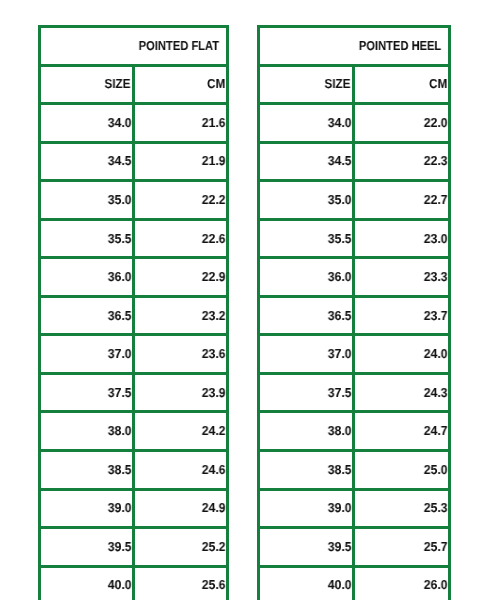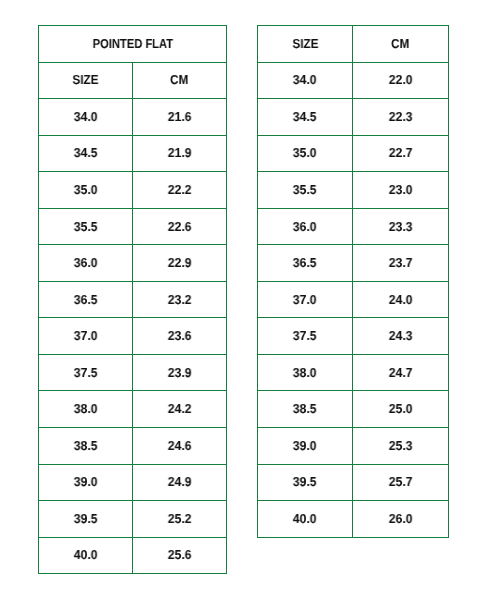--- a/index.html
+++ b/index.html
@@ -21,22 +21,22 @@
     overflow: hidden;
   }
   .size-table {
     position: absolute;
     border-collapse: collapse;
     table-layout: fixed;
     background: #ffffff;
   }
   .size-table td,
   .size-table th {
-    border: 1px solid #15803d;
-    text-align: center;
+    border: 3px solid #15803d;
+    text-align: right;
     vertical-align: middle;
     padding: 0;
     height: 35.55px;
     font-weight: normal;
   }
   .cell-text {
     display: inline-block;
     font-family: "Liberation Sans", sans-serif;
     font-weight: bold;
     color: #111111;
@@ -129,20 +129,23 @@
         </tr>
       </tbody>
     </table>
   <table class="size-table" id="table-1">
       <colgroup>
         <col class="c0">
         <col class="c1">
       </colgroup>
       <tbody>
         <tr>
+          <td class="title-cell" colspan="2"><span class="cell-text">POINTED HEEL</span></td>
+        </tr>
+        <tr>
           <th class="head-cell"><span class="cell-text">SIZE</span></th>
           <th class="head-cell"><span class="cell-text">CM</span></th>
         </tr>
         <tr>
           <td class="data-cell"><span class="cell-text">34.0</span></td>
           <td class="data-cell"><span class="cell-text">22.0</span></td>
         </tr>
         <tr>
           <td class="data-cell"><span class="cell-text">34.5</span></td>
           <td class="data-cell"><span class="cell-text">22.3</span></td>

